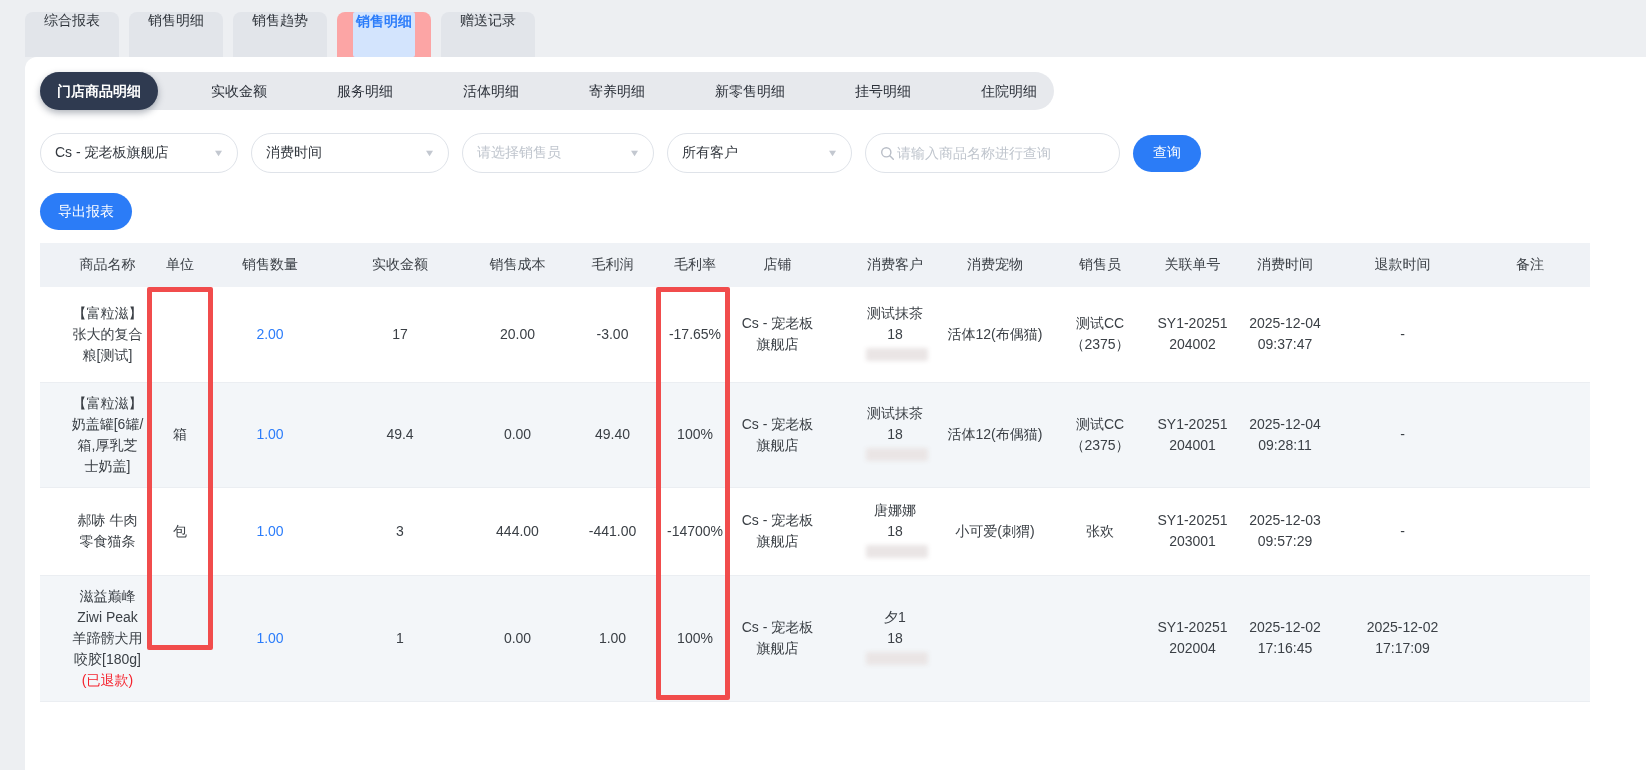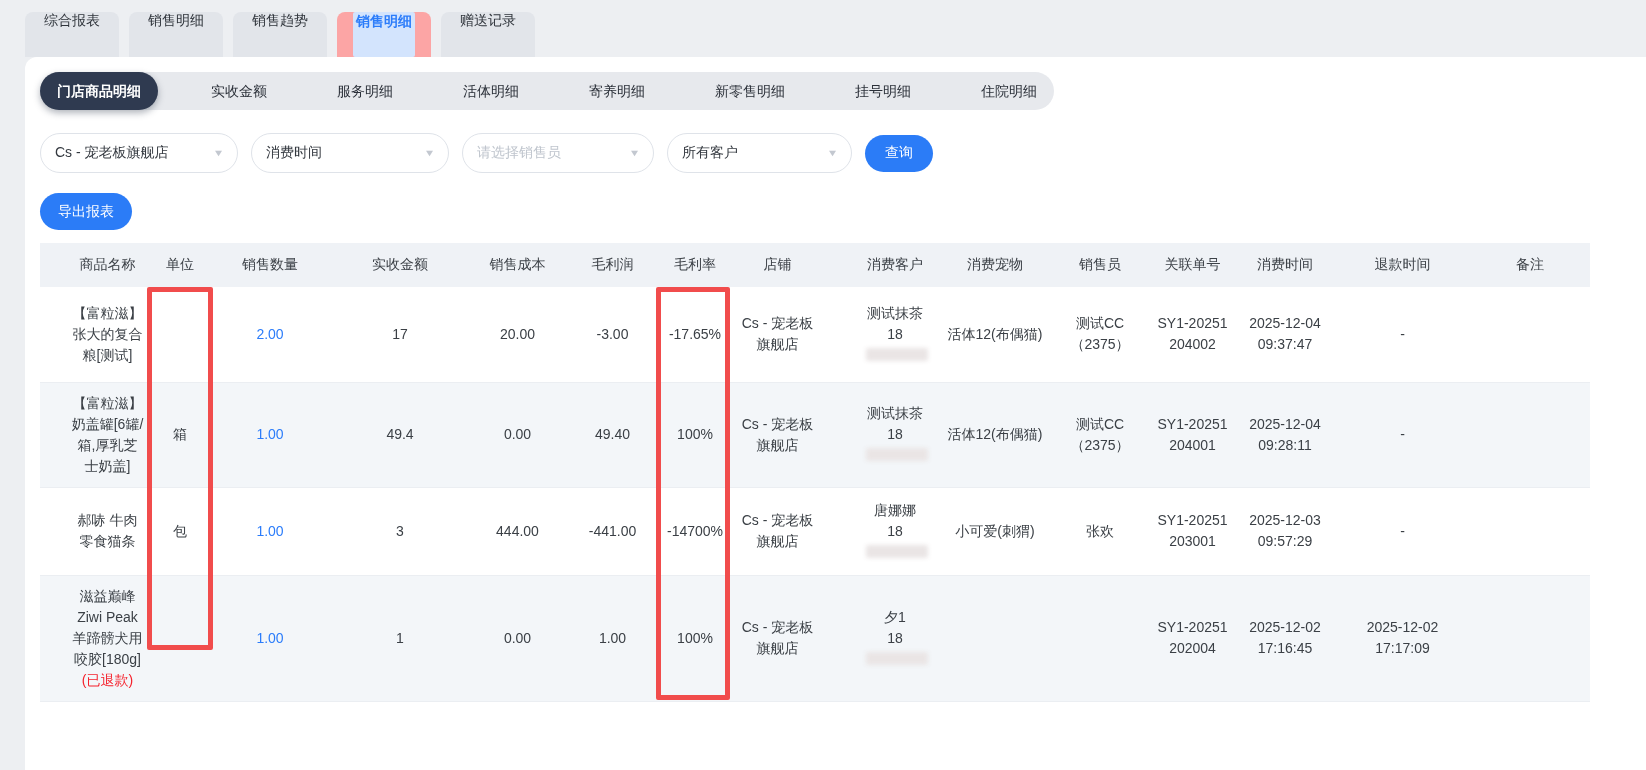--- a/index.html
+++ b/index.html
@@ -121,20 +121,27 @@
       <span>消费时间</span>
       <span class="caret">▼</span>
     </div>
     <div class="pill w-sales">
       <span class="placeholder">请选择销售员</span>
       <span class="caret">▼</span>
     </div>
     <div class="pill w-cust">
       <span>所有客户</span>
       <span class="caret">▼</span>
+    </div>
+    <div class="pill w-search">
+      <svg class="icon-svg" width="15" height="15" viewBox="0 0 15 15" style="margin-right:0;">
+        <circle cx="6.3" cy="6.3" r="4.6" fill="none" stroke="#b9bec7" stroke-width="1.4"></circle>
+        <line x1="9.8" y1="9.8" x2="13.3" y2="13.3" stroke="#b9bec7" stroke-width="1.4" stroke-linecap="round"></line>
+      </svg>
+      <input class="search-input" type="text" placeholder="请输入商品名称进行查询" style="">
     </div>
     <button class="btn">查询</button>
   </div>
 
   
   <button class="btn btn-export">导出报表</button>
 
   
 
   

